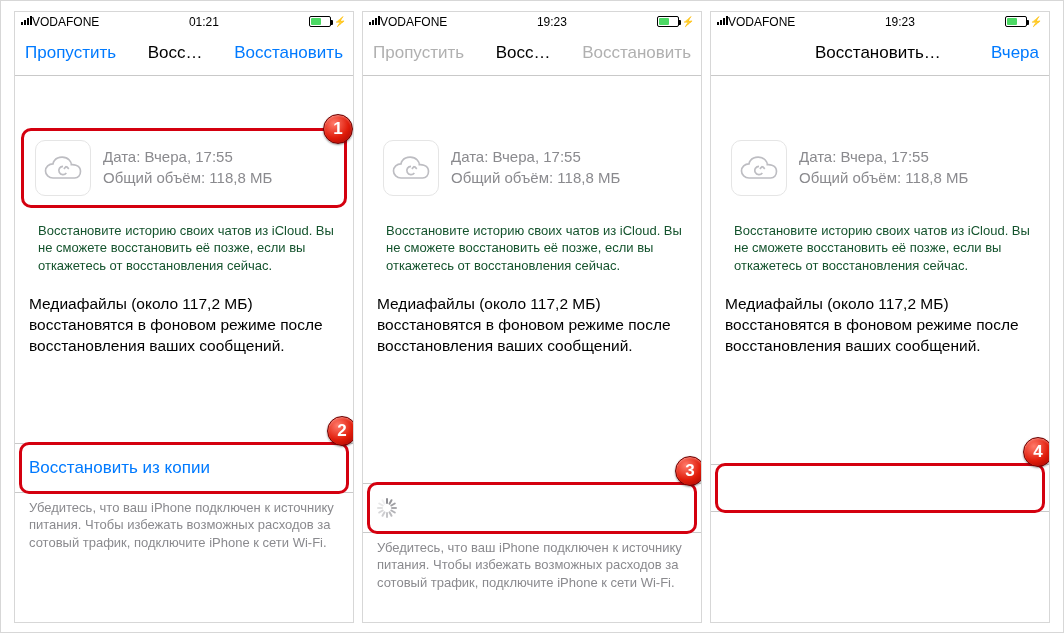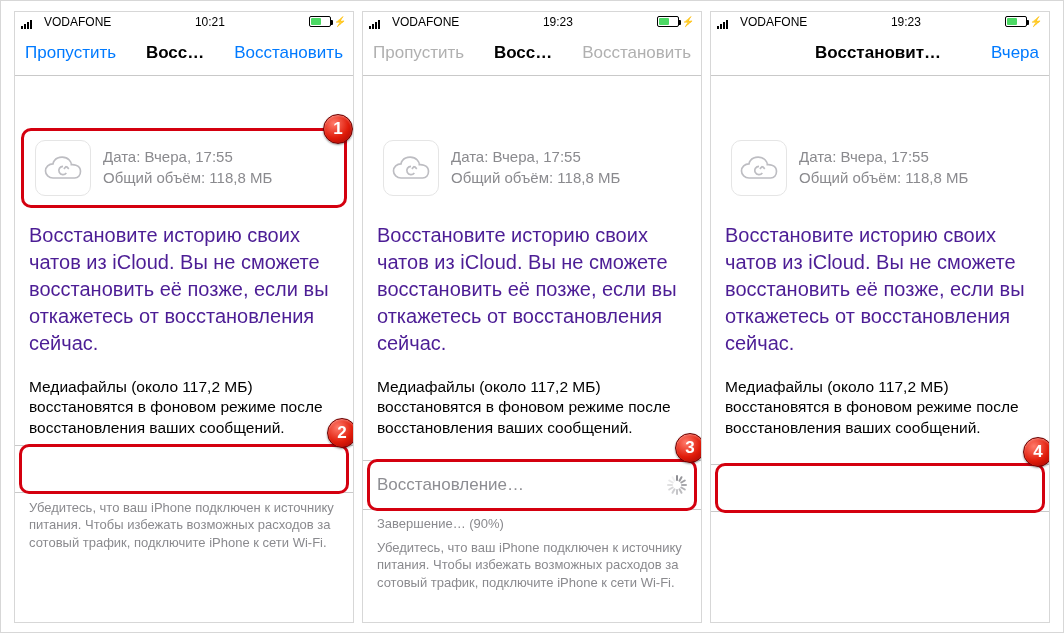--- a/index.html
+++ b/index.html
@@ -38,21 +38,21 @@
   .status-bar {
     height: 20px;
     display: flex;
     align-items: center;
     justify-content: space-between;
     padding: 0 6px;
     font-size: 12px;
     font-weight: 500;
     color: #000;
   }
-  .status-left { display:flex; align-items:flex-end; gap:12px;}
+  .status-left { display:flex; align-items:flex-start; gap:0;}
   .status-right { display:flex; align-items:center; gap:4px;}
   .signal-bars {
     display: inline-flex; align-items: flex-end; gap:1px; height:10px;
   }
   .signal-bars span { width:2px; background:#000; display:block;}
   .signal-bars span:nth-child(1){height:3px}
   .signal-bars span:nth-child(2){height:5px}
   .signal-bars span:nth-child(3){height:7px}
   .signal-bars span:nth-child(4){height:9px}
   .battery {
@@ -67,21 +67,21 @@
   }
   .bolt{ font-size:10px; }
   .nav-bar {
     height: 44px;
     border-bottom: 1px solid #c9c9c9;
     display:flex; align-items:center; justify-content:space-between;
     padding: 0 10px;
     font-size: 17px;
   }
   .nav-title {
-    font-weight:700; color:#000;
+    font-weight:400; color:#000;
     flex:1; text-align:center;
     white-space:nowrap; overflow:hidden; text-overflow:ellipsis;
     padding: 0 4px;
   }
   .nav-link { color:#007aff; white-space:nowrap;text-align:center; }
   .nav-link.dim { color:#b0b0b0; }
   .nav-left, .nav-right { min-width:90px; }
   .nav-right{ text-align:right; }
   .content {
     flex:1; background:#fff; padding: 0 14px;
@@ -96,21 +96,21 @@
   }
   .cloud-box {
     width:56px; height:56px; border:1px solid #e5e5e5; border-radius:10px;
     display:flex; align-items:center; justify-content:center;
     background:#fff;
   }
   .cloud-svg { width:40px; height:28px; }
   .backup-text { color:#8a8a8e; font-size:15px; line-height:1.35;}
   .desc {
     margin-top: 18px;
-    color:#4c1d95; font-size:20px; line-height:1.35;
+    color:#14532d; font-size:13px; line-height:1.35;margin-left:9px;
   }
   .desc2 { margin-top: 20px; color:#000; font-size:15.5px; line-height:1.35;}
   .action-row {
     margin: 0 -14px;
     margin-top: auto;
     border-top: 1px solid #c9c9c9;
     border-bottom: 1px solid #c9c9c9;
     padding: 14px 14px;
     font-size: 17px;
     display:flex; align-items:center; justify-content:space-between;
@@ -178,21 +178,21 @@
     <div class="status-bar">
       <div class="status-left">
         <span class="signal-bars">
             <span></span>
             <span></span>
             <span></span>
             <span></span>
           </span>
         <span>VODAFONE</span>
       </div>
-      <div>10:21</div>
+      <div>01:21</div>
       <div class="status-right">
         <span class="battery">
             <span class="level" style="width:50%"></span>
           </span>
         <span class="bolt">⚡</span>
       </div>
     </div>
     <div class="nav-bar">
       <div class="nav-left"><span class="nav-link">Пропустить</span></div>
       <div class="nav-title">Восс…</div>
@@ -212,20 +212,21 @@
         </div>
         <div class="highlight-box" style="left:-8px; right:-8px; top:-4px; bottom:-4px;"></div>
         <div class="badge" style="right:-14px; top:-18px;">1</div>
       </div>
       <div class="desc">Восстановите историю своих чатов из iCloud. Вы не сможете восстановить её позже, если вы откажетесь от восстановления сейчас.</div>
       <div class="desc2">Медиафайлы (около 117,2 МБ) восстановятся в фоновом режиме после восстановления ваших сообщений.</div>
 
       <div style="flex:1"></div>
 
       <div class="action-row">
+        <span class="action-link">Восстановить из копии</span>
         <div class="highlight-box" style="left:4px; right:4px; top:-2px; bottom:-2px;"></div>
         <div class="badge" style="right:-4px; top:-28px;">2</div>
       </div>
       <div class="disclaimer">Убедитесь, что ваш iPhone подключен к источнику питания. Чтобы избежать возможных расходов за сотовый трафик, подключите iPhone к сети Wi-Fi.</div>
       <div class="bottom-spacer"></div>
     </div>
   </div>
 
   <div class="phone">
     <div class="status-bar">
@@ -263,39 +264,37 @@
           <div>Дата: Вчера, 17:55</div>
           <div>Общий объём: 118,8 МБ</div>
         </div>
       </div>
       <div class="desc">Восстановите историю своих чатов из iCloud. Вы не сможете восстановить её позже, если вы откажетесь от восстановления сейчас.</div>
       <div class="desc2">Медиафайлы (около 117,2 МБ) восстановятся в фоновом режиме после восстановления ваших сообщений.</div>
 
       <div style="flex:1"></div>
 
       <div class="action-row">
-        <span class="action-label">Восстановление…</span>
         <span class="spinner">
           <span></span>
             <span></span>
             <span></span>
             <span></span>
             <span></span>
             <span></span>
             <span></span>
             <span></span>
             <span></span>
             <span></span>
             <span></span>
             <span></span>
         </span>
         <div class="highlight-box" style="left:4px; right:4px; top:-2px; bottom:-2px;"></div>
         <div class="badge" style="right:-4px; top:-28px;">3</div>
       </div>
-      <div class="progress-text">Завершение… (90%)</div>
       <div class="disclaimer">Убедитесь, что ваш iPhone подключен к источнику питания. Чтобы избежать возможных расходов за сотовый трафик, подключите iPhone к сети Wi-Fi.</div>
       <div style="height:30px"></div>
     </div>
   </div>
 
   <div class="phone">
     <div class="status-bar">
       <div class="status-left">
         <span class="signal-bars">
             <span></span>

